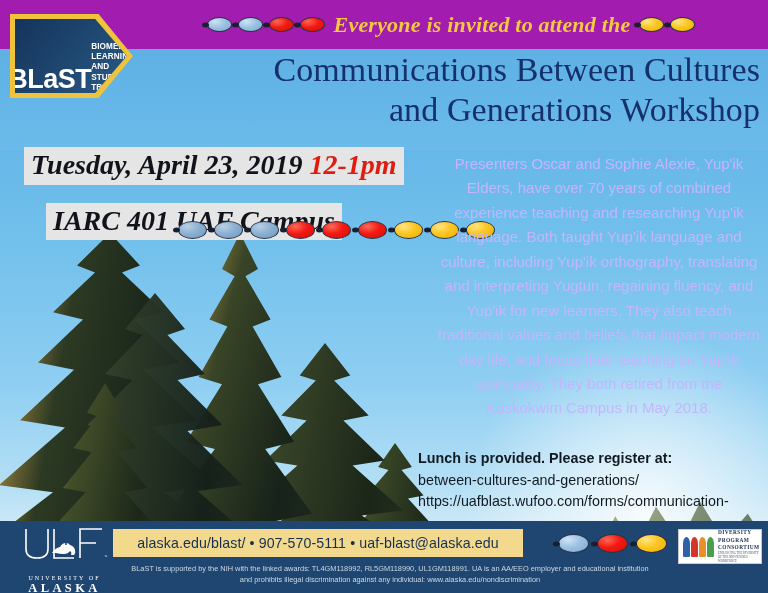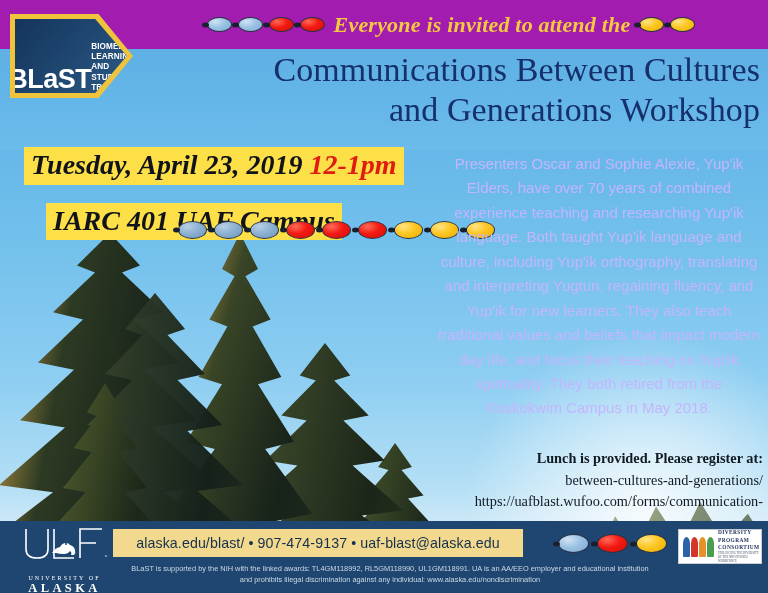--- a/index.html
+++ b/index.html
@@ -159,21 +159,21 @@
   .title-line {
     font-family: "Liberation Serif", serif;
     font-size: 34px; line-height: 1.18; color: #15306b;
     letter-spacing: .1px;
   }
 
   
   .date-block { position: absolute; left: 24px; top: 147px; }
   .hl {
     display: inline-block;
-    background: #fde047;
+    background: #e5e5e5;
     font-family: "Liberation Serif", serif;
     font-weight: bold; font-style: italic;
     font-size: 28px; line-height: 1.24;
     color: #10131a;
     padding: 1px 7px 2px 7px;
     white-space: nowrap;
   }
   .hl .time { color: #e01b10; }
   .loc-row { margin-top: 18px; margin-left: 22px; }
 
@@ -190,23 +190,23 @@
     position: absolute; left: 438px; top: 152px; width: 322px;
     text-align: center;
     font-family: "Liberation Sans", sans-serif;
     font-size: 15px; line-height: 1.63;
     color: #c4b5fd;
   }
 
   
   .register {
     position: absolute; left: 418px; top: 448px; width: 345px;
-    font-family: Liberation Serif, serif;
+    font-family: Liberation Sans, sans-serif;
     font-size: 14.3px; line-height: 1.52;
-    color: #111a22; text-align: right;
+    color: #111a22; text-align: left;
   }
   .register .bold { font-weight: bold; }
 
   
   .footer {
     position: absolute; left: 0; bottom: 0; width: 768px; height: 72px;
     background: #1e4670;
   }
   .uaf-logo {
     position: absolute; left: 22px; top: 6px; width: 85px; height: 58px;
@@ -360,21 +360,21 @@
         </svg>
       </div>
       <div class="uaf-words">
         <div class="uaf-univ">UNIVERSITY OF</div>
         <div class="uaf-alaska">ALASKA</div>
         <div class="uaf-fair">FAIRBANKS</div>
       </div>
     </div>
 
     <div class="contact-strip">
-      <span class="contact-text">alaska.edu/blast/ • 907-474-9137 • uaf-blast@alaska.edu</span>
+      <span class="contact-text">alaska.edu/blast/ • 907-570-5111 • uaf-blast@alaska.edu</span>
     </div>
 
     <div class="footer-beads">
       <span class="bead blue"></span>
       <span class="bead red"></span>
       <span class="bead yellow"></span>
     </div>
 
     <div class="dpc-logo">
       <div class="dpc-figs">

